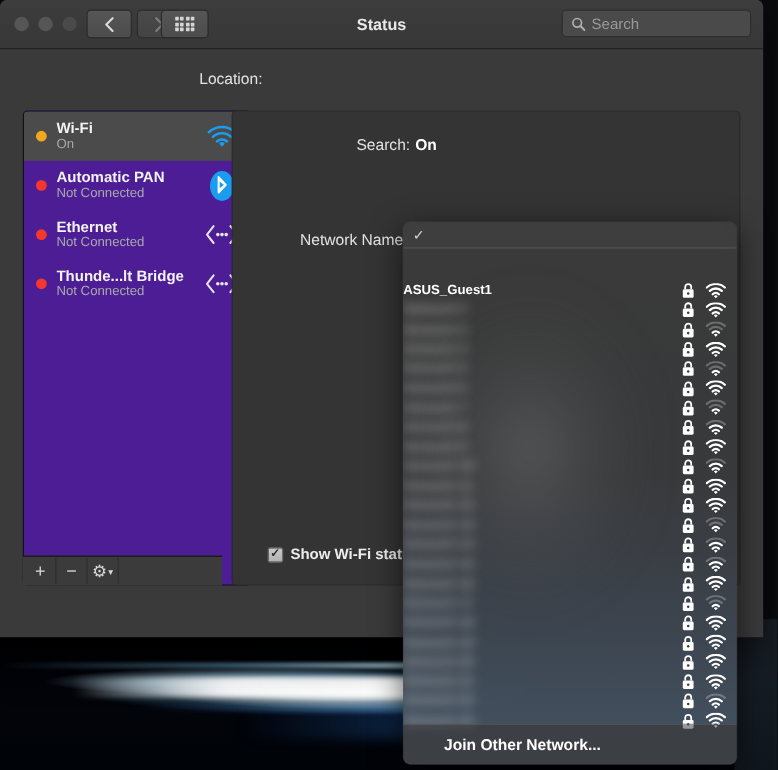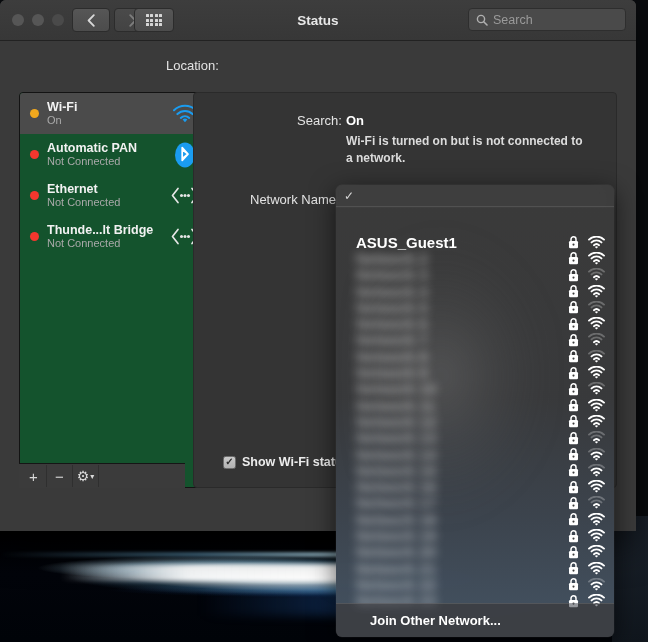--- a/index.html
+++ b/index.html
@@ -120,21 +120,21 @@
     background:linear-gradient(180deg,#9e9e9e 0%,#8b8b8b 100%);
     display:flex; flex-direction:column; align-items:center; justify-content:center; gap:1px;
   }
   .stepper i { width:0;height:0;border-left:3.5px solid transparent;border-right:3.5px solid transparent; }
   .stepper i.up { border-bottom:4px solid #2e2e2e; }
   .stepper i.dn { border-top:4px solid #2e2e2e; }
 
   
   #sidebar {
     position:absolute; left:19px; top:92px; width:190px; height:396px;
-    background:#14532d; border:1px solid #131313; border-radius:4px;
+    background:#4c1d95; border:1px solid #131313; border-radius:4px;
     overflow:hidden;
   }
   .svc {
     height:41px; display:flex; align-items:center; padding:0 8px 0 10px; position:relative;
   }
   .svc.selected { background:#4b4b4b; }
   .svc .dot { width:9px; height:9px; border-radius:50%; flex:0 0 auto; margin-right:8px; }
   .svc .txt { flex:1 1 auto; min-width:0; }
   .svc .name { color:#f2f2f2; font-size:12.5px; font-weight:bold; white-space:nowrap; overflow:hidden; text-overflow:ellipsis; line-height:14px;}
   .svc .sub { color:#a9a9a9; font-size:11px; line-height:13px; }
@@ -205,22 +205,22 @@
   .blurfield {
     position:absolute; left:20px; top:18px; width:195px; height:370px;
     background:radial-gradient(ellipse 120px 150px at 85px 150px, rgba(140,140,140,.30) 0%, rgba(110,110,110,.16) 45%, rgba(90,90,90,.05) 75%, rgba(0,0,0,0) 100%);
     filter:blur(10px);
   }
   .ddrow {
     position:absolute; left:0; width:100%; height:16.3px;
     display:flex; align-items:center;
   }
   .ddrow .ssid {
-    flex:1 1 auto; padding-left:20px; color:#ffffff;
-    font-size:15px; font-weight:bold; white-space:nowrap; overflow:hidden;
+    flex:1 1 auto; color:#ffffff;
+    font-size:11px; font-weight:bold; white-space:nowrap; overflow:hidden;
   }
   .ddrow.blurred .ssid { filter:blur(5px); opacity:.55; }
   .ddrow .lock { width:22px; flex:0 0 auto; display:flex; justify-content:center; }
   .ddrow .wifi { width:30px; flex:0 0 auto; display:flex; justify-content:center; padding-right:6px; }
 
   #dd-footer {
     position:absolute; left:0; bottom:0; width:100%; height:34px;
     border-top:1px solid rgba(255,255,255,.12);
     display:flex; align-items:center; padding-left:34px;
     background:rgba(60,66,74,.55);
@@ -367,21 +367,20 @@
     <span class="sbbtn">−</span>
     <span class="sbbtn">
       <span style="font-size:14px">⚙</span>
       <span style="font-size:8px;margin-left:1px">▾</span>
     </span>
   </div>
 
   <div id="content">
     <div id="statuslabel">Search:</div>
     <div id="statusval">On</div>
-    <div id="statusdesc">Wi-Fi is turned on but is not connected to a network.</div>
 
     <div id="netnamelabel">Network Name:</div>
     <div id="netnamepopup"></div>
 
     <div id="showstatus">
       <span class="cbox">✓</span>
       <span class="lbl">Show Wi-Fi status in menu bar</span>
     </div>
   </div>
 </div>

